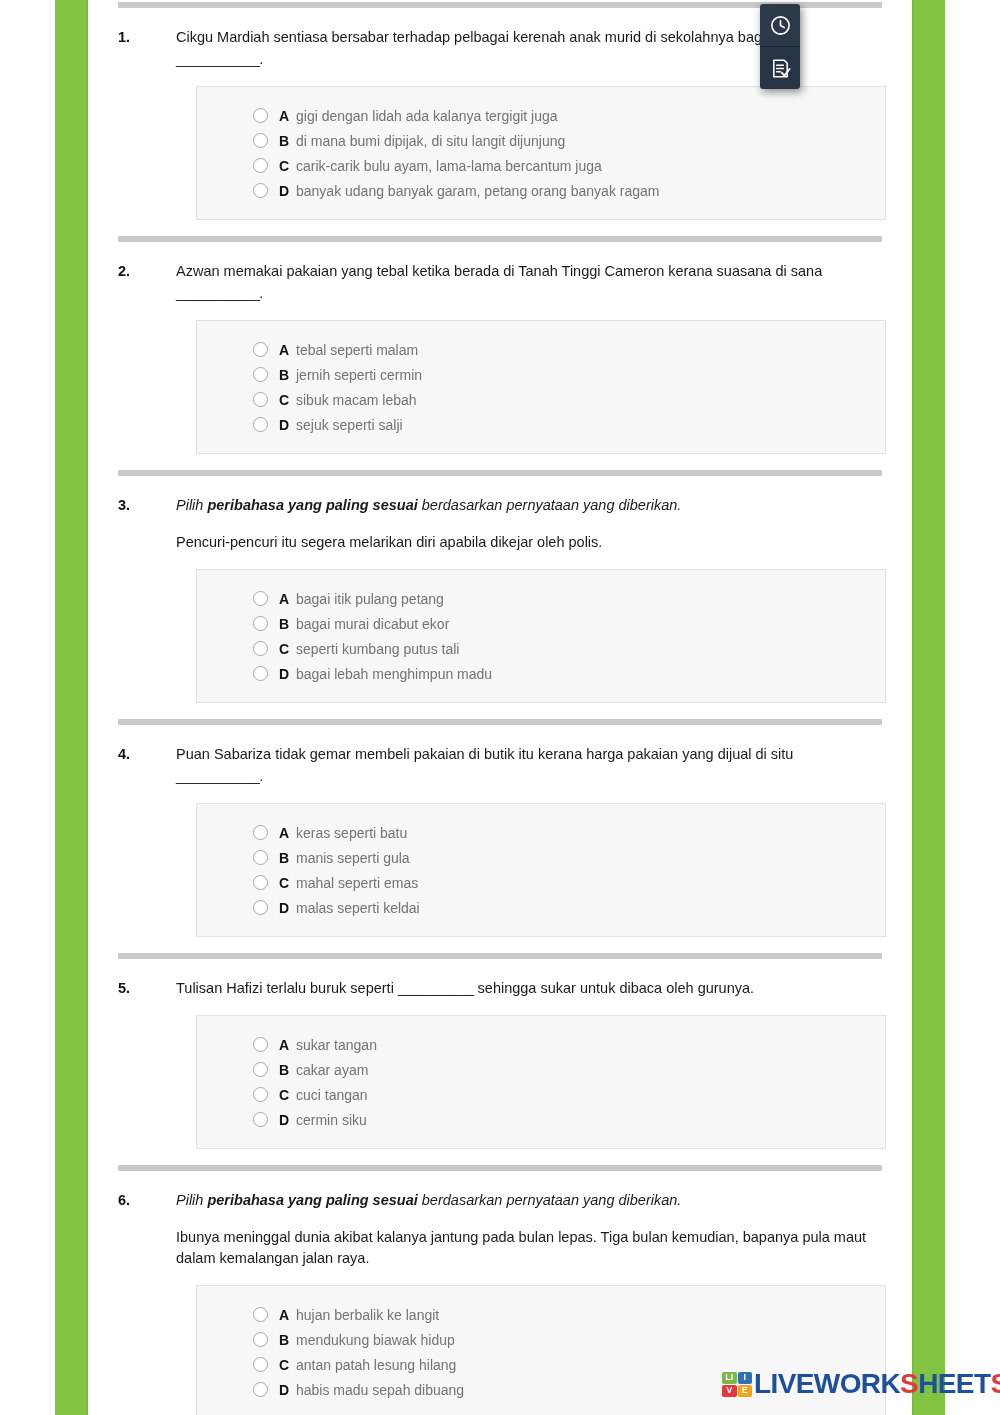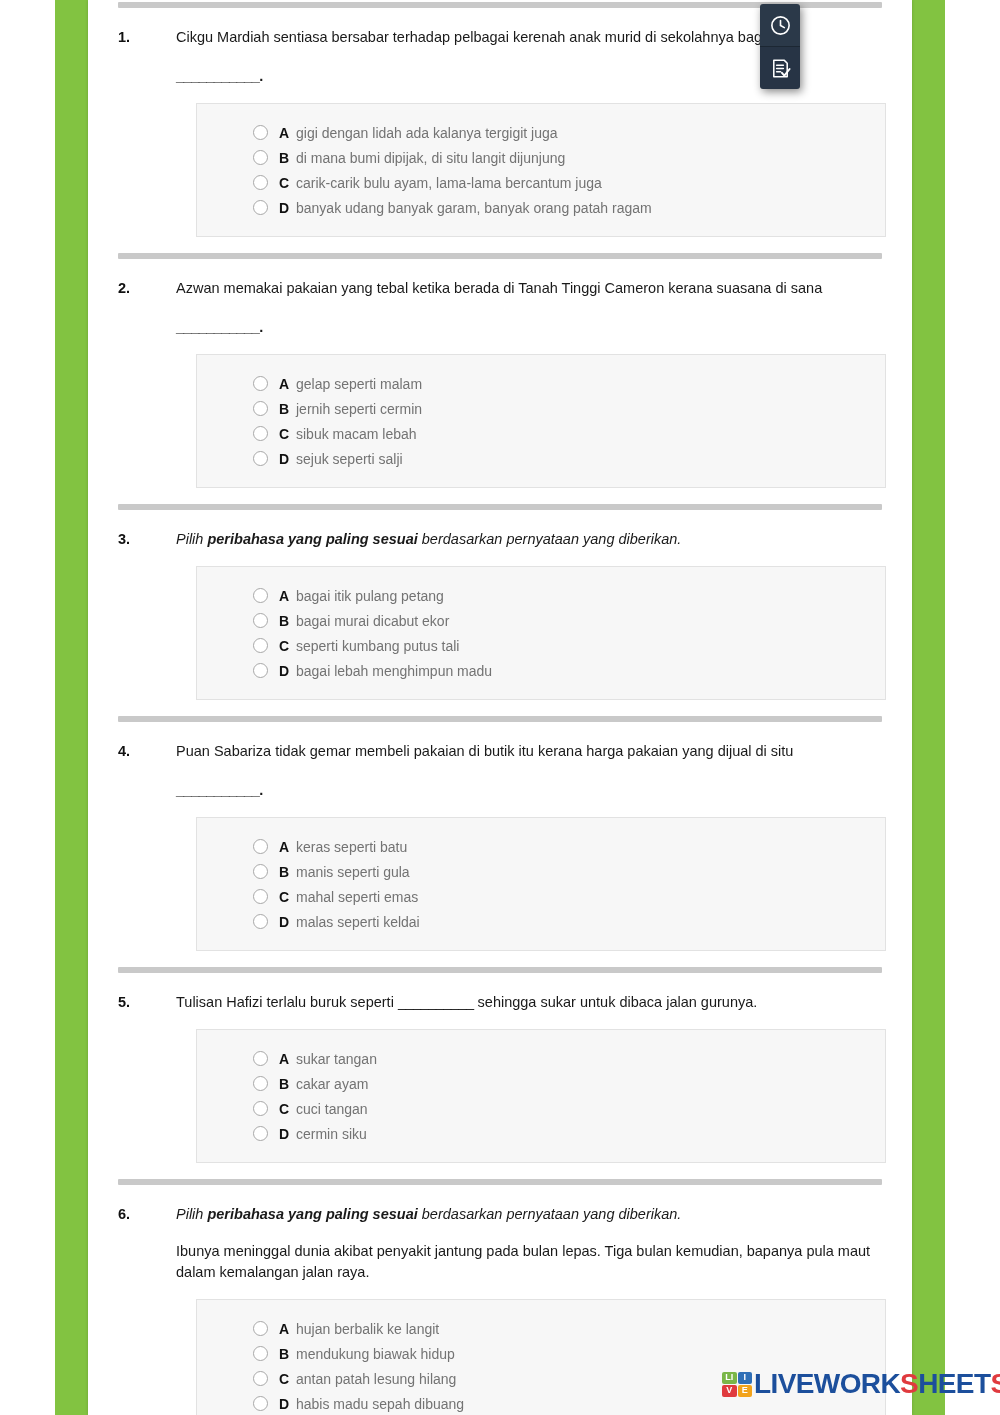--- a/index.html
+++ b/index.html
@@ -85,23 +85,22 @@
   .q-stem {
     margin: 0;
   }
   .q-stem .it { font-style: italic; margin-top: 13px; }
   .q-stem .bi { font-style: italic; font-weight: bold; }
   .q-statement {
     margin-top: 16px;
     line-height: 21px;
   }
   .q-blankline {
-    margin-top: 17px;
+    margin-top: 0;
     letter-spacing: -0.5px;
-    font-weight: bold;
   }
   .inline-blank {
     letter-spacing: -0.5px;
   }
 
   
   .options {
     margin: 16px 0 0 78px;
     background: #f7f7f7;
     border: 1px solid #e2e2e2;
@@ -233,38 +232,38 @@
               <span class="opt-text">di mana bumi dipijak, di situ langit dijunjung</span>
             </div>
             <div class="option-row">
               <span class="radio"></span>
               <span class="opt-letter">C</span>
               <span class="opt-text">carik-carik bulu ayam, lama-lama bercantum juga</span>
             </div>
             <div class="option-row">
               <span class="radio"></span>
               <span class="opt-letter">D</span>
-              <span class="opt-text">banyak udang banyak garam, banyak orang patah ragam</span>
+              <span class="opt-text">banyak udang banyak garam, petang orang banyak ragam</span>
             </div>
           </div>
         </div>
         <div class="q-sep"></div>
         <div class="question">
           <div class="q-head">
             <div class="q-num">2.</div>
             <div class="q-body">
               <div class="q-stem"><span>Azwan memakai pakaian yang tebal ketika berada di Tanah Tinggi Cameron kerana suasana di sana</span></div>
               <div class="q-blankline">___________.</div>
             </div>
           </div>
           <div class="options">
             <div class="option-row">
               <span class="radio"></span>
               <span class="opt-letter">A</span>
-              <span class="opt-text">gelap seperti malam</span>
+              <span class="opt-text">tebal seperti malam</span>
             </div>
             <div class="option-row">
               <span class="radio"></span>
               <span class="opt-letter">B</span>
               <span class="opt-text">jernih seperti cermin</span>
             </div>
             <div class="option-row">
               <span class="radio"></span>
               <span class="opt-letter">C</span>
               <span class="opt-text">sibuk macam lebah</span>
@@ -275,20 +274,21 @@
               <span class="opt-text">sejuk seperti salji</span>
             </div>
           </div>
         </div>
         <div class="q-sep"></div>
         <div class="question">
           <div class="q-head">
             <div class="q-num">3.</div>
             <div class="q-body">
               <div class="q-stem"><span class="it">Pilih </span><span class="bi">peribahasa yang paling sesuai</span><span class="it"> berdasarkan pernyataan yang diberikan.</span></div>
+              <div class="q-statement">Pencuri-pencuri itu segera melarikan diri apabila dikejar oleh polis.</div>
             </div>
           </div>
           <div class="options">
             <div class="option-row">
               <span class="radio"></span>
               <span class="opt-letter">A</span>
               <span class="opt-text">bagai itik pulang petang</span>
             </div>
             <div class="option-row">
               <span class="radio"></span>
@@ -337,21 +337,21 @@
               <span class="opt-letter">D</span>
               <span class="opt-text">malas seperti keldai</span>
             </div>
           </div>
         </div>
         <div class="q-sep"></div>
         <div class="question">
           <div class="q-head">
             <div class="q-num">5.</div>
             <div class="q-body">
-              <div class="q-stem"><span>Tulisan Hafizi terlalu buruk seperti </span><span class="inline-blank">__________</span><span> sehingga sukar untuk dibaca jalan gurunya.</span></div>
+              <div class="q-stem"><span>Tulisan Hafizi terlalu buruk seperti </span><span class="inline-blank">__________</span><span> sehingga sukar untuk dibaca oleh gurunya.</span></div>
             </div>
           </div>
           <div class="options">
             <div class="option-row">
               <span class="radio"></span>
               <span class="opt-letter">A</span>
               <span class="opt-text">sukar tangan</span>
             </div>
             <div class="option-row">
               <span class="radio"></span>
@@ -369,21 +369,21 @@
               <span class="opt-text">cermin siku</span>
             </div>
           </div>
         </div>
         <div class="q-sep"></div>
         <div class="question">
           <div class="q-head">
             <div class="q-num">6.</div>
             <div class="q-body">
               <div class="q-stem"><span class="it">Pilih </span><span class="bi">peribahasa yang paling sesuai</span><span class="it"> berdasarkan pernyataan yang diberikan.</span></div>
-              <div class="q-statement">Ibunya meninggal dunia akibat penyakit jantung pada bulan lepas. Tiga bulan kemudian, bapanya pula maut dalam kemalangan jalan raya.</div>
+              <div class="q-statement">Ibunya meninggal dunia akibat kalanya jantung pada bulan lepas. Tiga bulan kemudian, bapanya pula maut dalam kemalangan jalan raya.</div>
             </div>
           </div>
           <div class="options">
             <div class="option-row">
               <span class="radio"></span>
               <span class="opt-letter">A</span>
               <span class="opt-text">hujan berbalik ke langit</span>
             </div>
             <div class="option-row">
               <span class="radio"></span>

